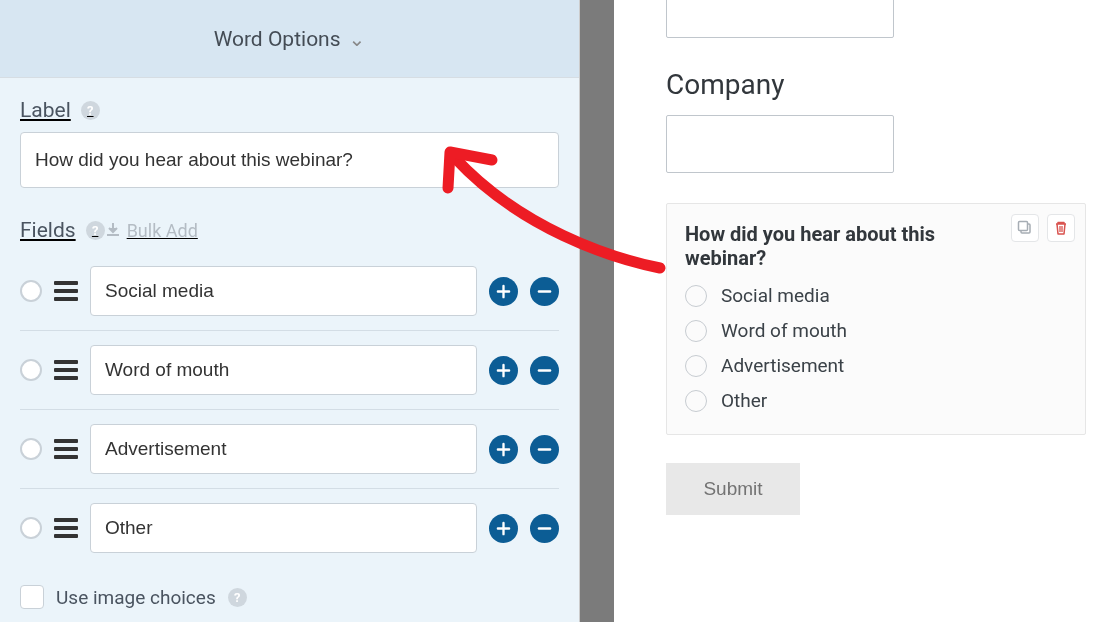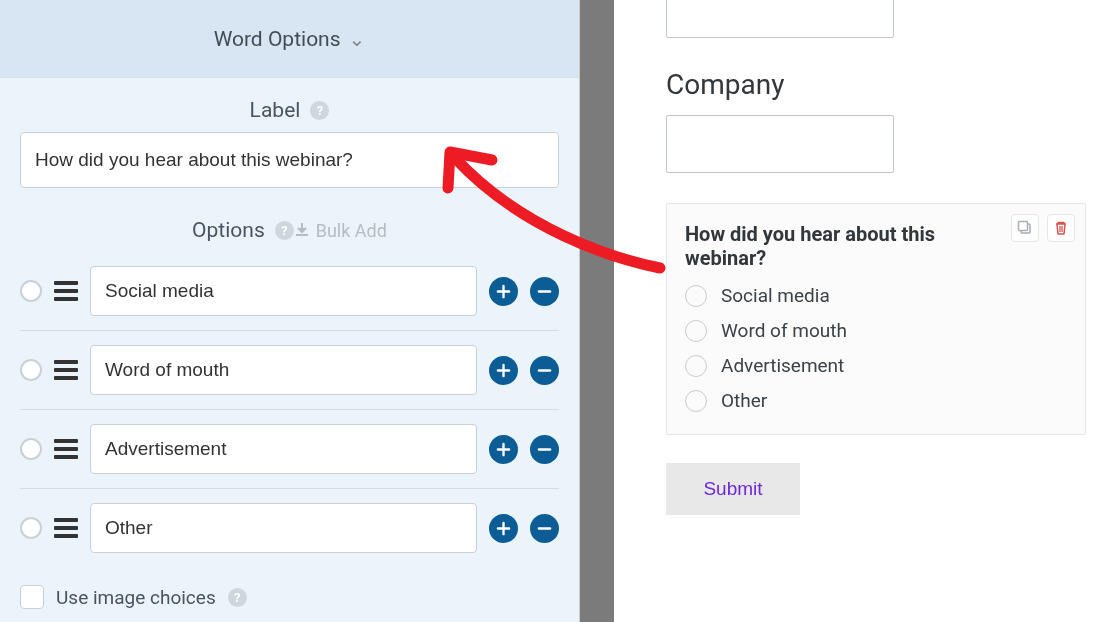--- a/index.html
+++ b/index.html
@@ -41,22 +41,23 @@
   .chevron-right, .chevron-down {
     font-size: 20px;
     color: #888;
   }
   .section {
     padding: 20px 20px 10px 20px;
   }
   .section-row {
     display: flex;
     align-items: center;
-    justify-content: center;
+    justify-content: flex-start;
     margin-bottom: 10px;
+    text-decoration: underline;
   }
   .section-label {
     font-size: 21px;
     color: #4a5460;
     display: flex;
     align-items: center;
     gap: 10px;
   }
   .help-icon {
     width: 19px; height: 19px;
@@ -219,21 +220,21 @@
   .option-label {
     font-size: 19px;
     color: #3b4248;
   }
   .submit-btn {
     width: 134px;
     height: 52px;
     background: #e8e8e8;
     border: none;
     font-size: 19px;
-    color: #6d28d9;
+    color: #737373;
     cursor: pointer;
   }
   .annotation-arrow {
     position: absolute;
     left: 430px;
     top: 118px;
     pointer-events: none;
   }
 </style>
 </head>
@@ -255,21 +256,21 @@
           <span>Label</span>
           <span class="help-icon">?</span>
         </div>
       </div>
       <input class="text-input" type="text" value="How did you hear about this webinar?" style="">
     </div>
 
     <div class="section" style="padding-bottom:0;">
       <div class="section-row">
         <div class="section-label">
-          <span>Options</span>
+          <span>Fields</span>
           <span class="help-icon">?</span>
         </div>
         <div class="bulk-add">
           <svg width="16" height="16" viewBox="0 0 16 16">
               <path fill="#b4bcc4" d="M8 1v8M4 6l4 4 4-4" stroke="#b4bcc4" stroke-width="2"></path>
               <path d="M2 13h12" stroke="#b4bcc4" stroke-width="2"></path>
             </svg>
           <span>Bulk Add</span>
         </div>
       </div>

